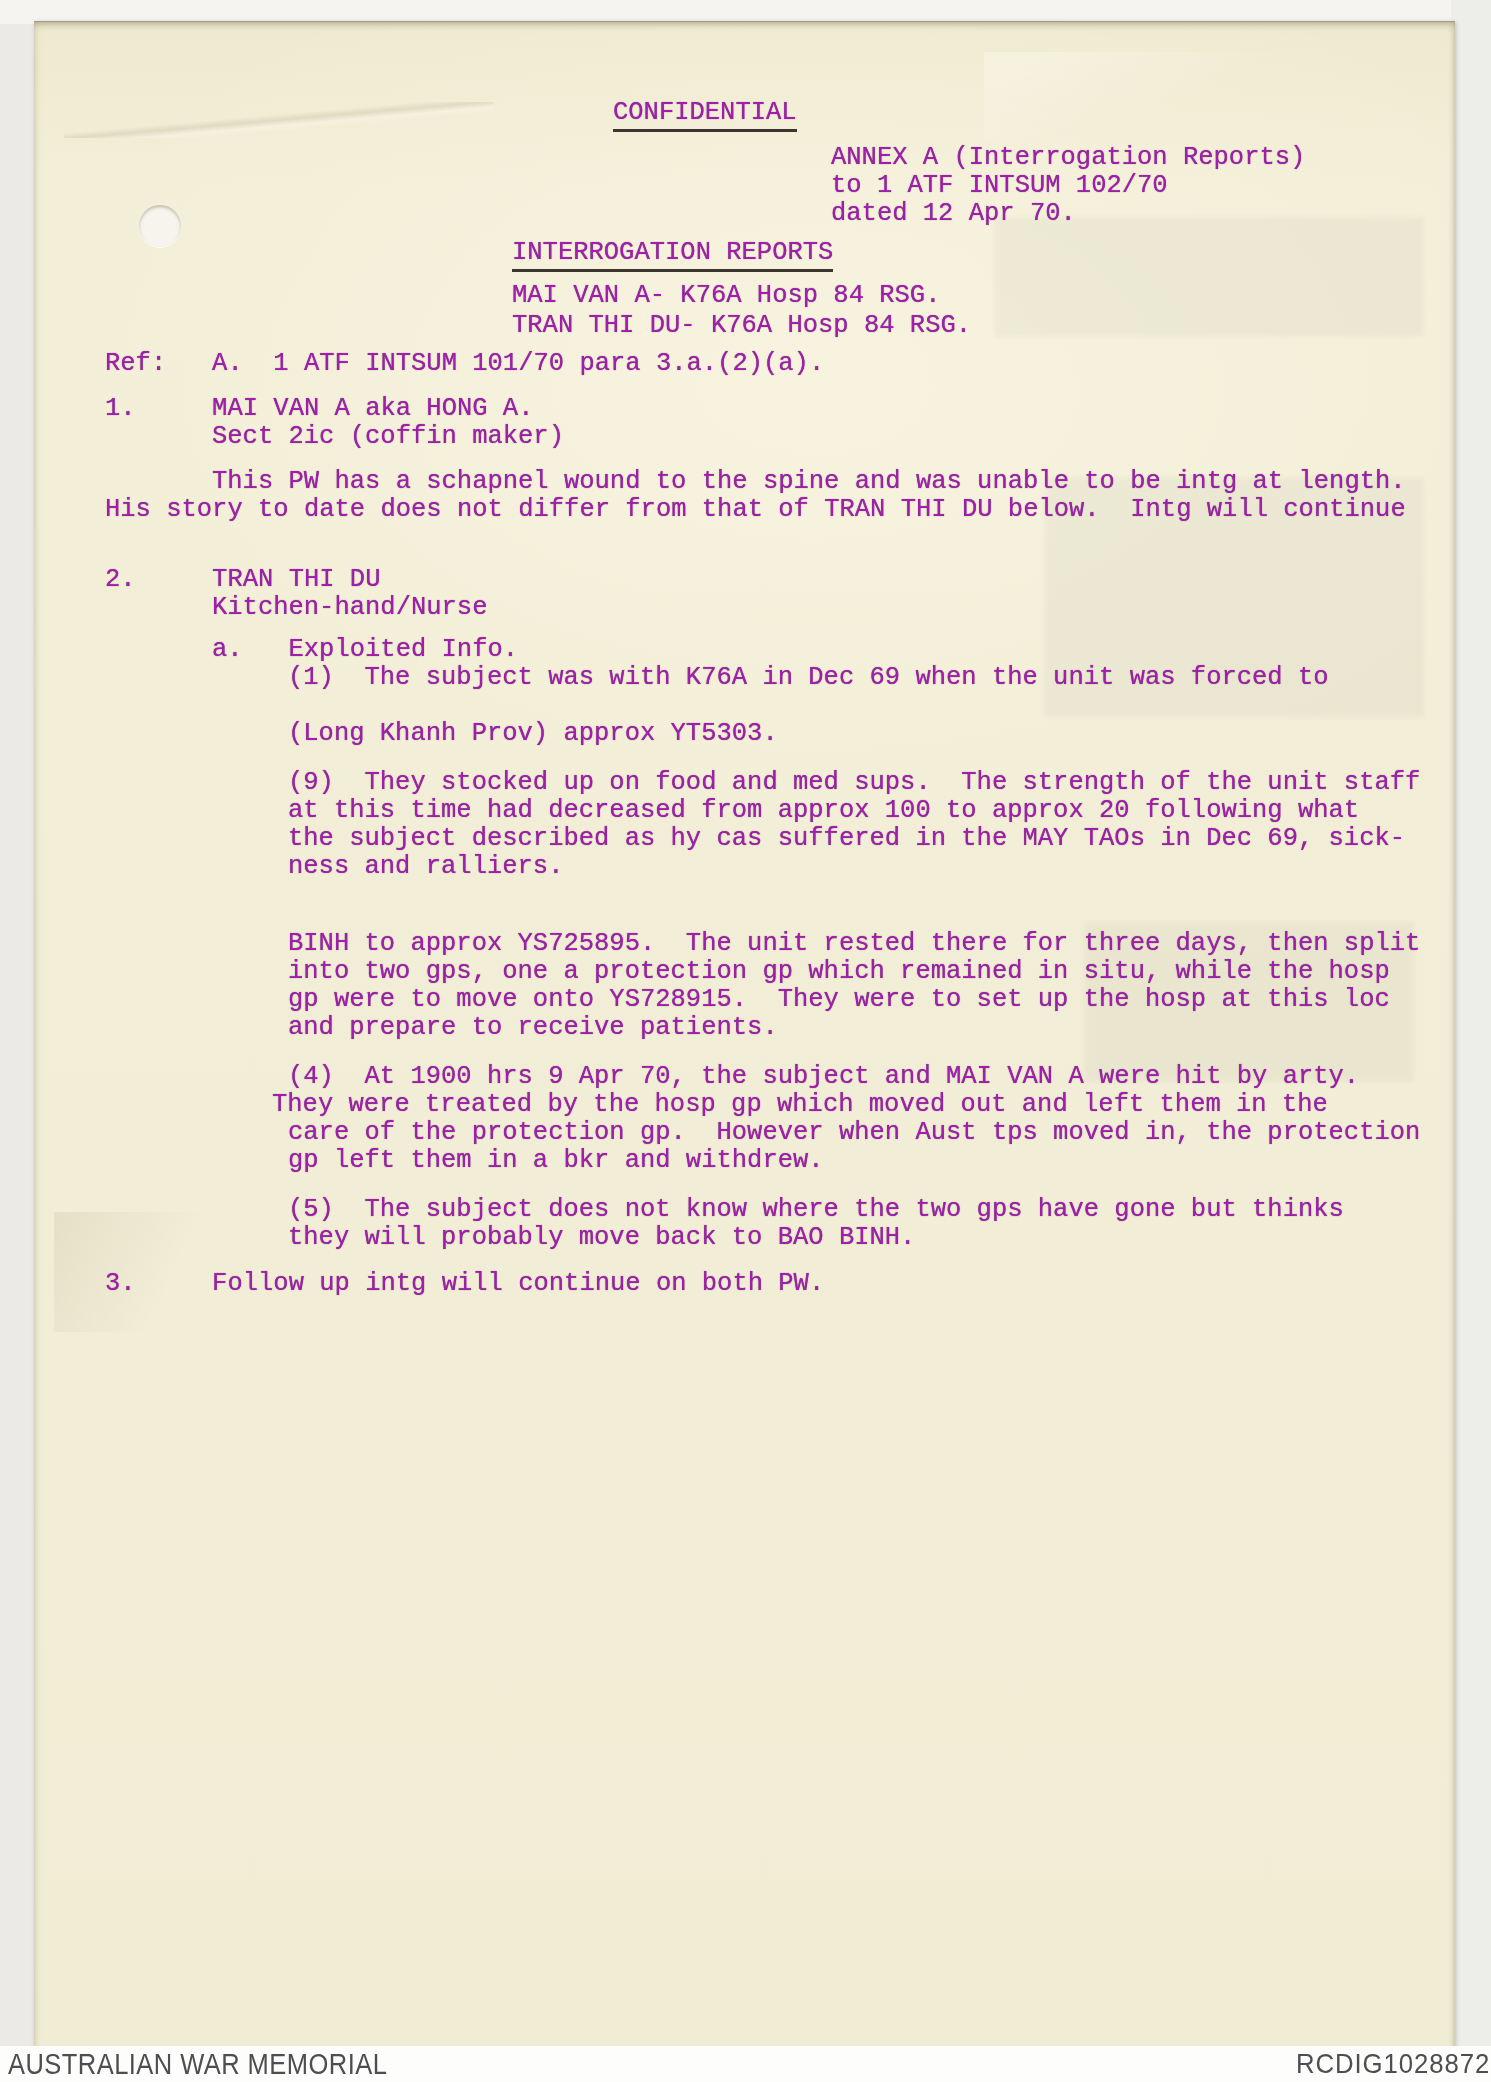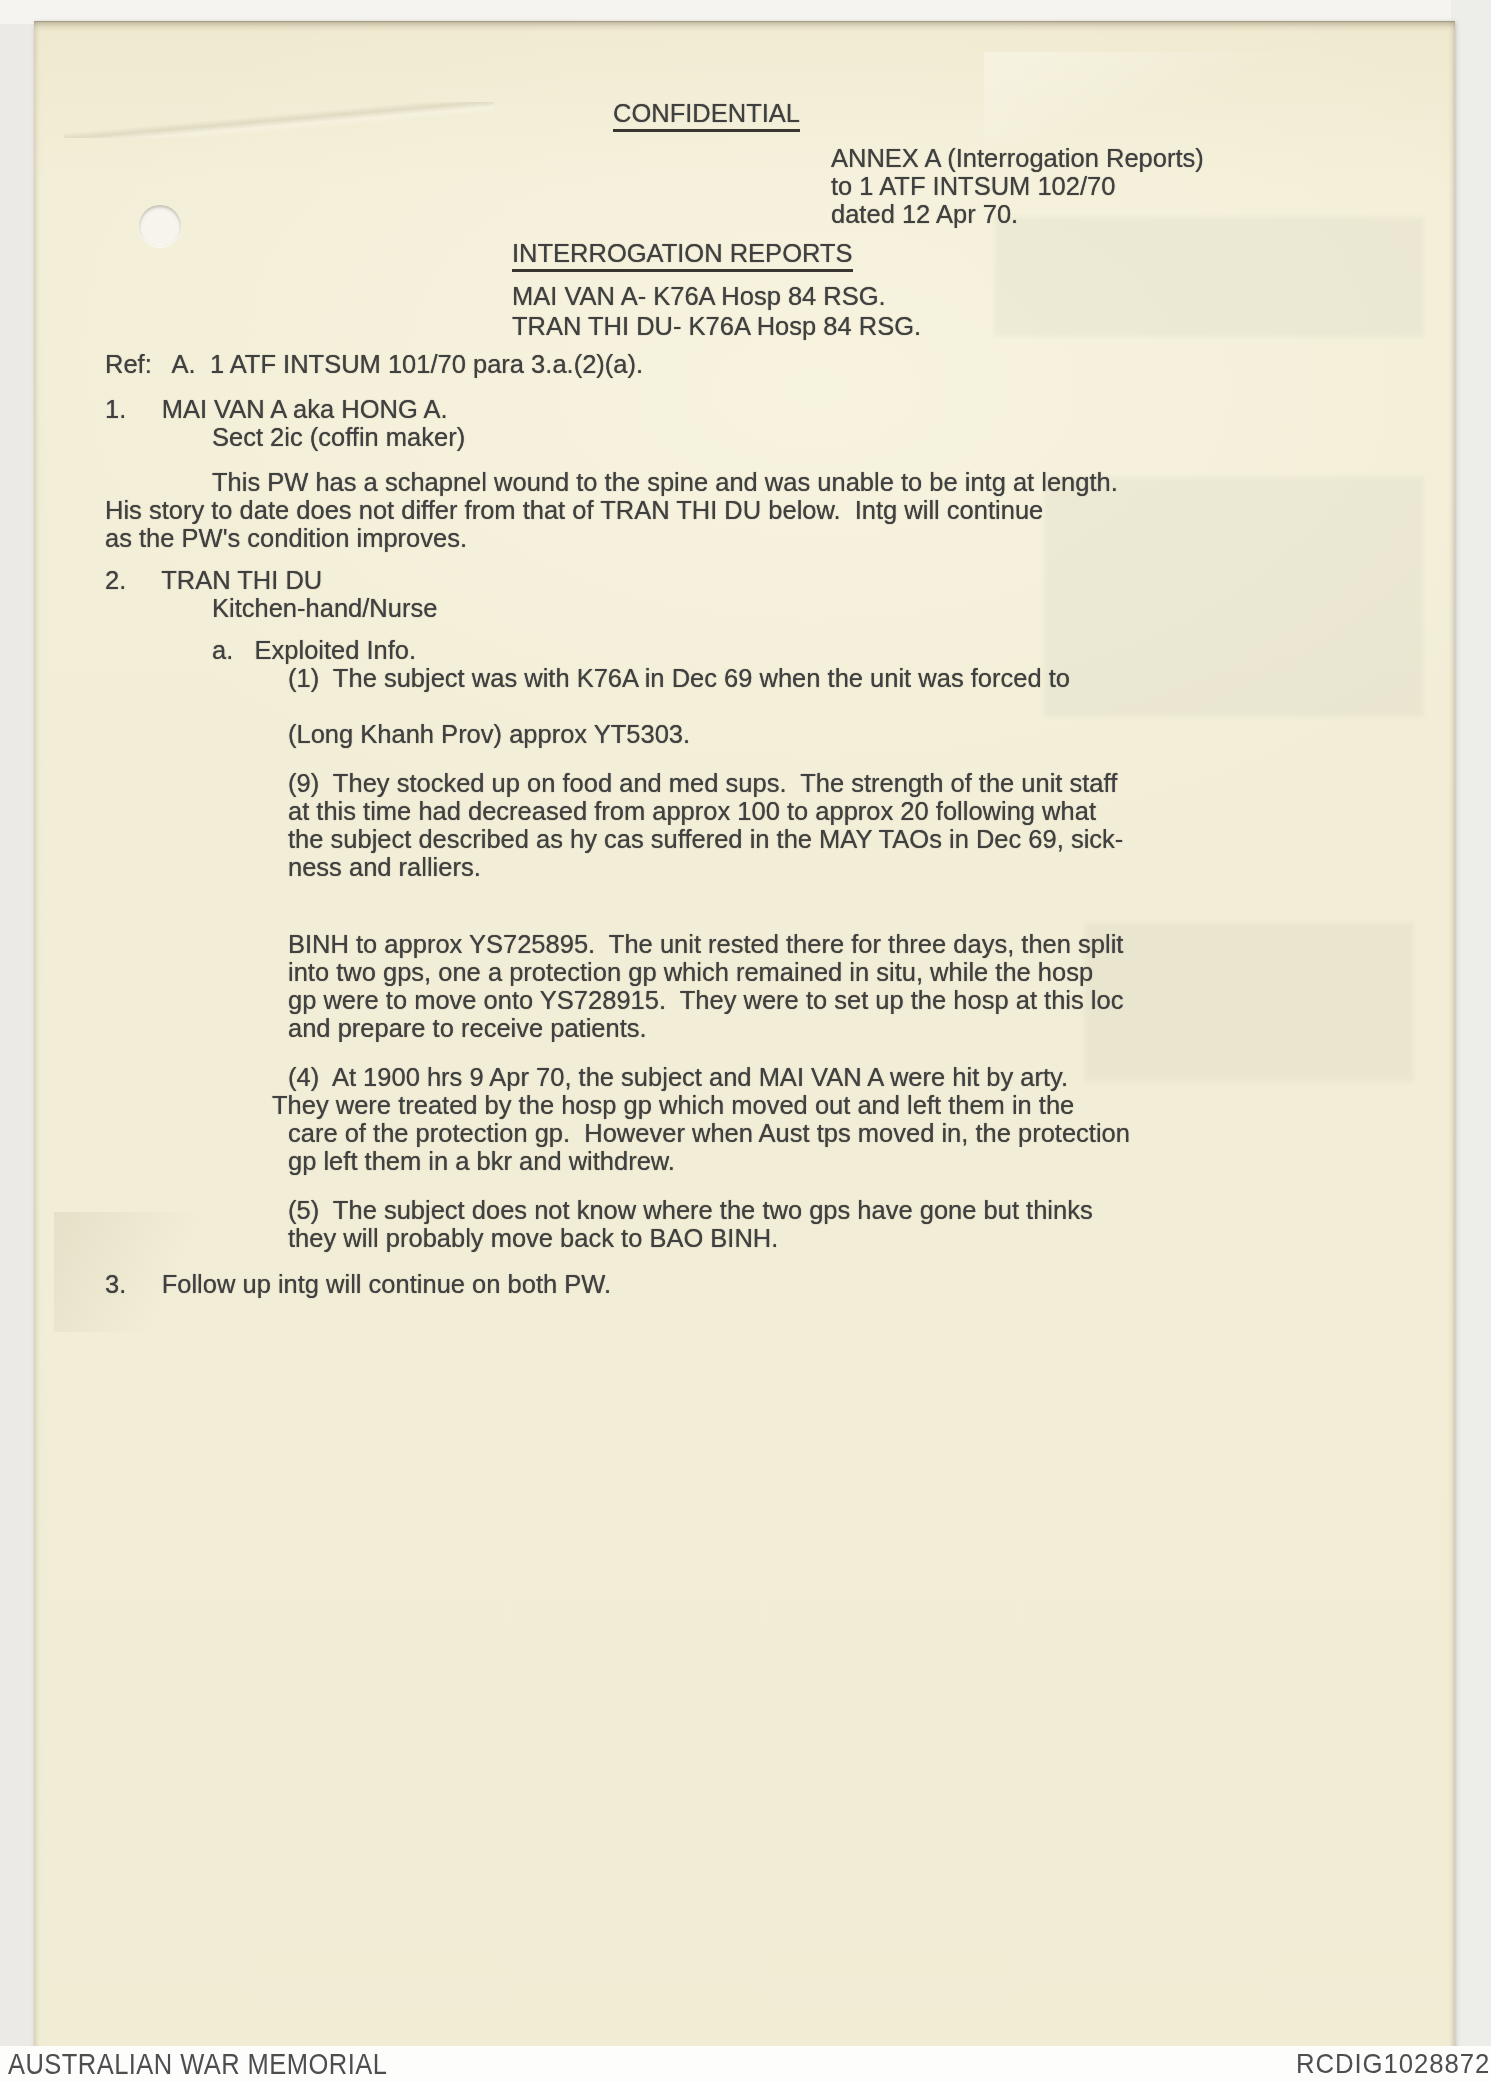--- a/index.html
+++ b/index.html
@@ -28,22 +28,22 @@
     background:linear-gradient(115deg,rgba(120,108,80,.10) 0%,rgba(0,0,0,0) 55%);}
   .ghost{position:absolute;pointer-events:none;filter:blur(2px);opacity:.06;background:#6a7b6a;}
   .g1{left:960px;top:195px;width:430px;height:120px;}
   .g2{left:1010px;top:455px;width:380px;height:240px;}
   .g3{left:1050px;top:900px;width:330px;height:160px;}
 
   .hole{position:absolute;left:139px;top:205px;width:42px;height:42px;border-radius:50%;
     background:#f6f4ed;box-shadow:inset 0 2px 3px rgba(90,82,60,.35), 0 1px 1px rgba(255,255,252,.8);}
 
   
-  .tw{position:absolute;font-family:Liberation Sans, sans-serif;
-      font-size:25.5px;line-height:28px;color:#404040;white-space:pre;
+  .tw{position:absolute;font-family:Liberation Mono, monospace;
+      font-size:25.5px;line-height:28px;color:#a21caf;white-space:pre;
       text-shadow:0 0 1px rgba(46,43,38,.75);}
   .uline{border-bottom:3px solid #3a362f;padding-bottom:2px;}
 
   
   .footerbar{position:absolute;left:0;top:2046px;width:1491px;height:36px;background:#fdfdfc;padding-left:8px;}
   .footerbar .left{position:absolute;left:8px;top:2px;font-size:29px;color:#4d4e50;
       letter-spacing:.5px;transform:scaleX(.88);transform-origin:left center;}
   .footerbar .right{position:absolute;right:9px;top:2px;font-size:28px;color:#4d4e50;
       letter-spacing:1px;transform:scaleX(.92);transform-origin:right center;}
 </style>
@@ -74,21 +74,20 @@
 
   <div class="tw" style="left:512px;top:282px">MAI VAN A- K76A Hosp 84 RSG.</div>
   <div class="tw" style="left:512px;top:312px">TRAN THI DU- K76A Hosp 84 RSG.</div>
 
   <div class="tw" style="left:105px;top:350px">Ref:   A.  1 ATF INTSUM 101/70 para 3.a.(2)(a).</div>
 
   <div class="tw" style="left:105px;top:395px">1.     MAI VAN A aka HONG A.</div>
   <div class="tw" style="left:212px;top:423px">Sect 2ic (coffin maker)</div>
   <div class="tw" style="left:212px;top:468px">This PW has a schapnel wound to the spine and was unable to be intg at length.</div>
   <div class="tw" style="left:105px;top:496px">His story to date does not differ from that of TRAN THI DU below.  Intg will continue</div>
-  <div class="tw" style="left:105px;top:524px">as the PW's condition improves.</div>
   <div class="tw" style="left:105px;top:566px">2.     TRAN THI DU</div>
   <div class="tw" style="left:212px;top:594px">Kitchen-hand/Nurse</div>
   <div class="tw" style="left:212px;top:636px">a.   Exploited Info.</div>
   <div class="tw" style="left:288px;top:664px">(1)  The subject was with K76A in Dec 69 when the unit was forced to</div>
   <div class="tw" style="left:288px;top:720px">(Long Khanh Prov) approx YT5303.</div>
   <div class="tw" style="left:288px;top:769px">(9)  They stocked up on food and med sups.  The strength of the unit staff</div>
   <div class="tw" style="left:288px;top:797px">at this time had decreased from approx 100 to approx 20 following what</div>
   <div class="tw" style="left:288px;top:825px">the subject described as hy cas suffered in the MAY TAOs in Dec 69, sick-</div>
   <div class="tw" style="left:288px;top:853px">ness and ralliers.</div>
   <div class="tw" style="left:288px;top:930px">BINH to approx YS725895.  The unit rested there for three days, then split</div>

